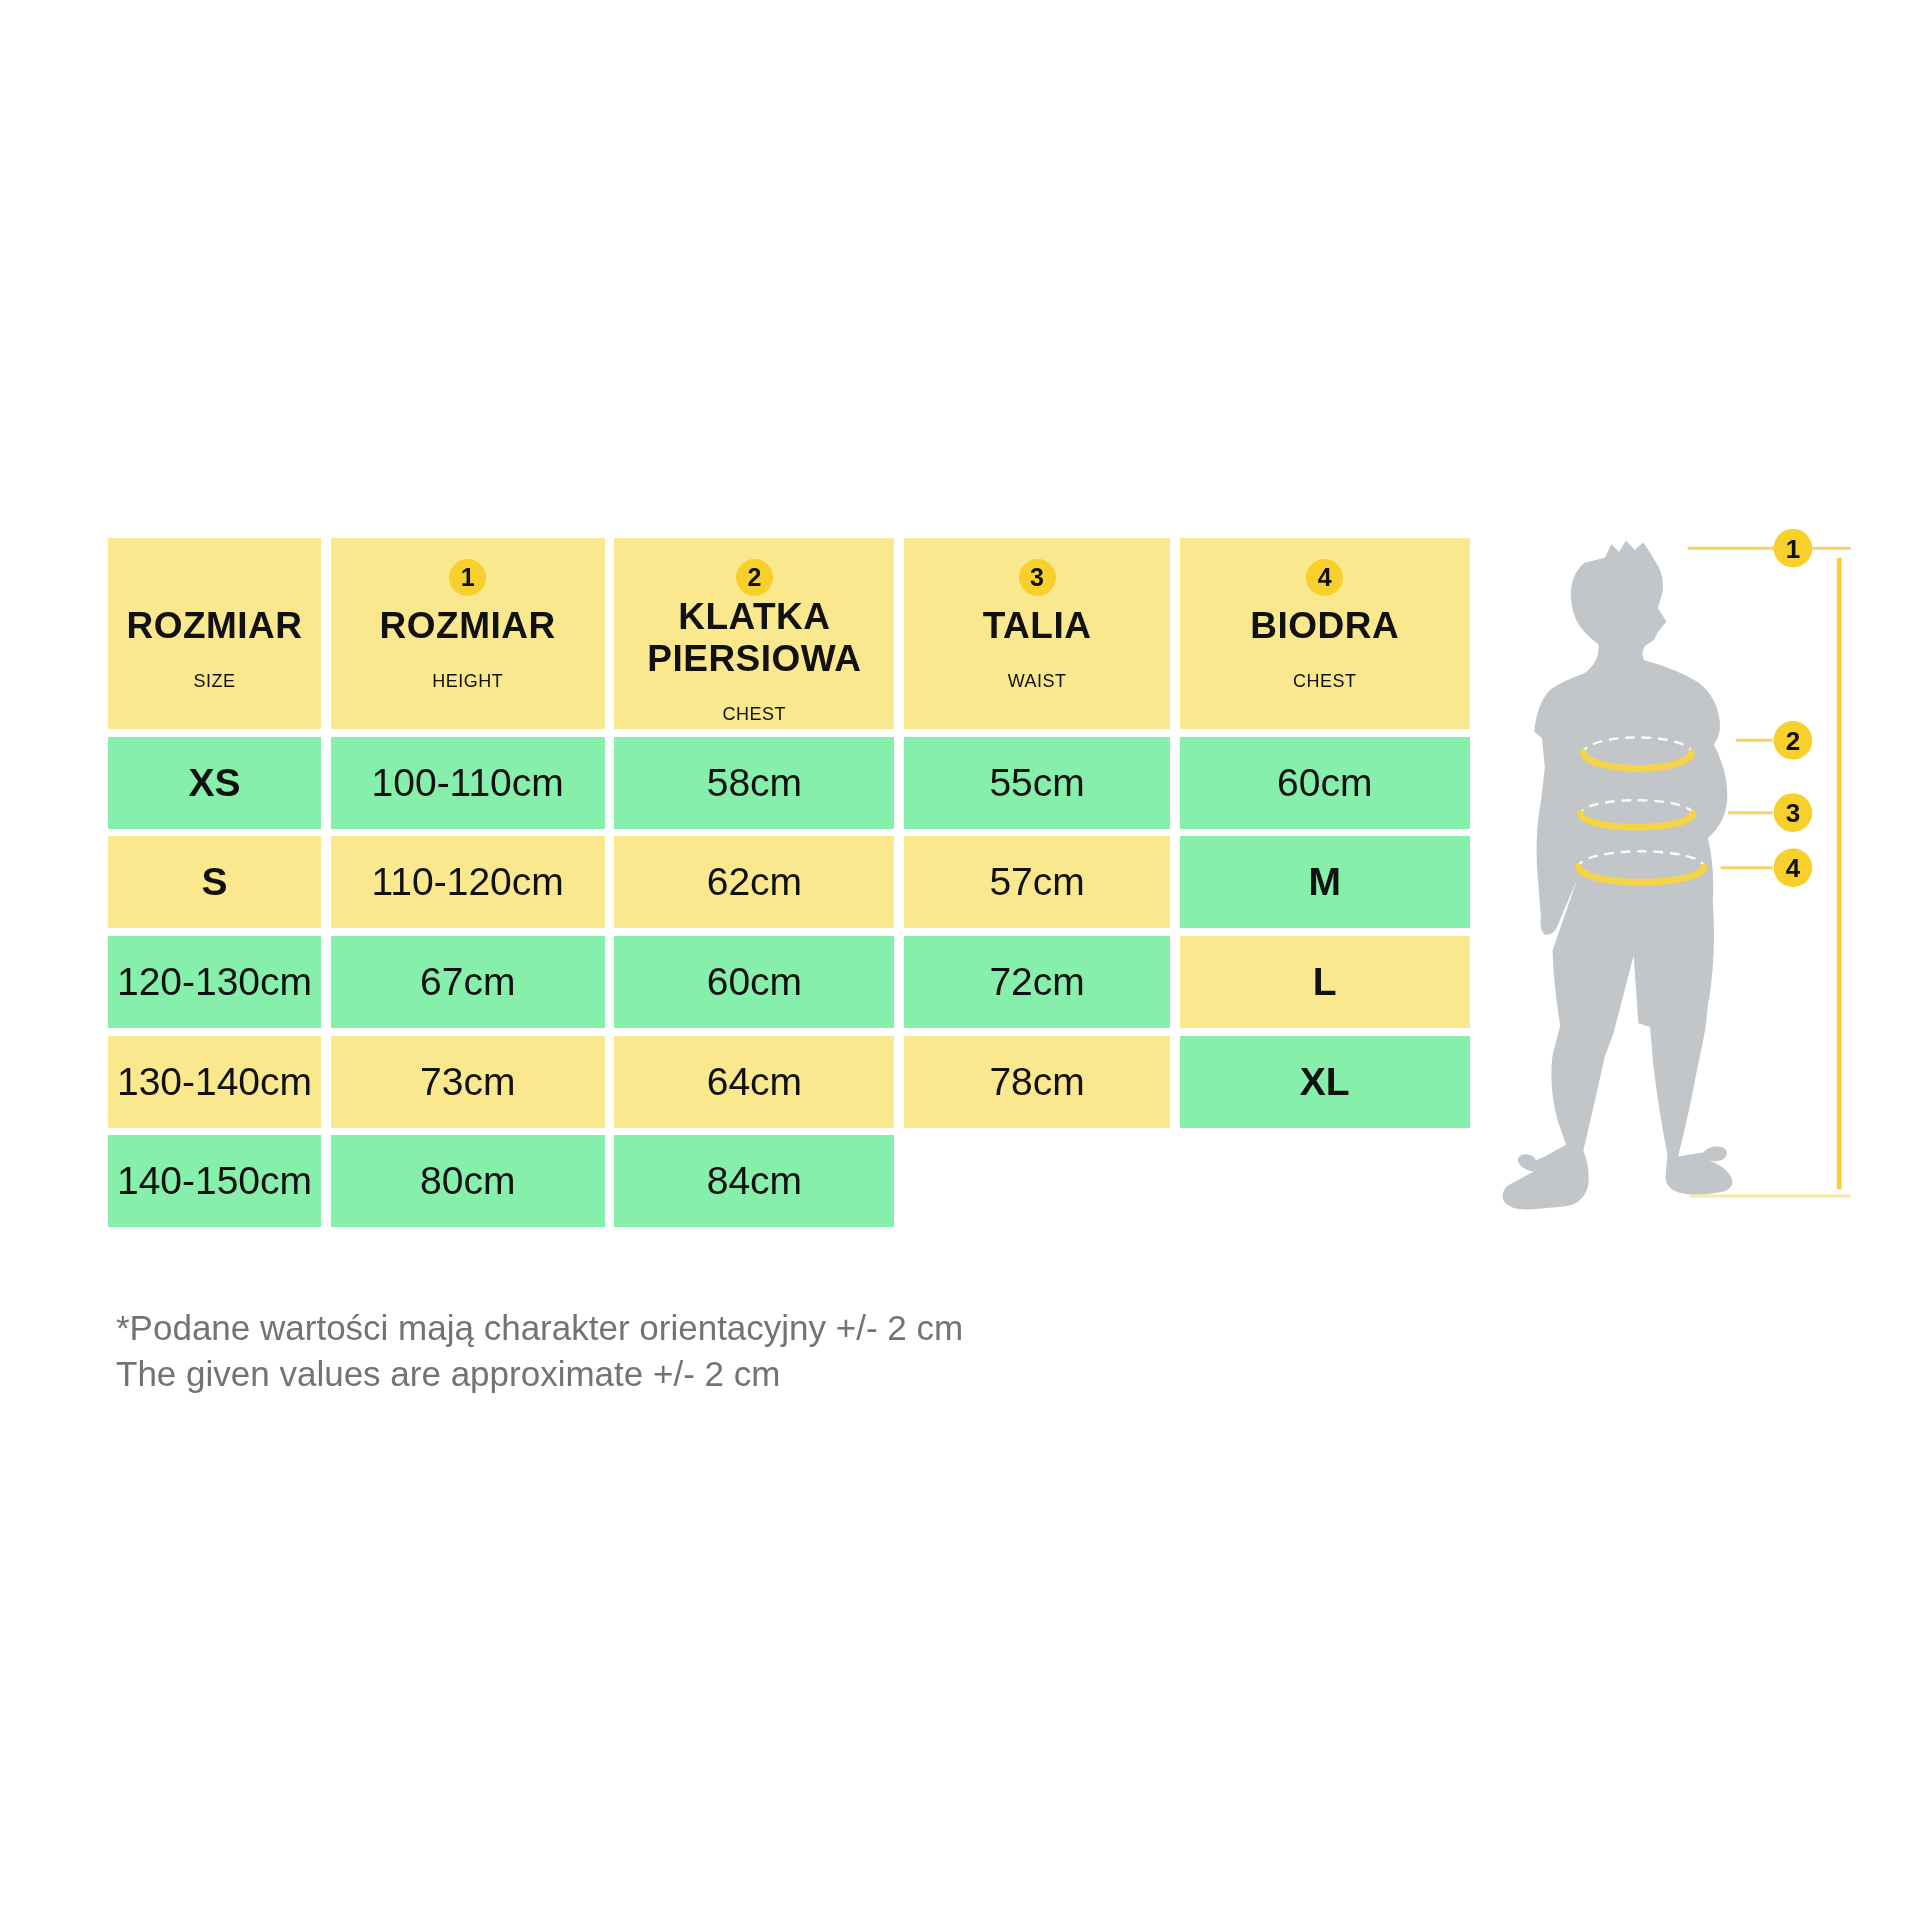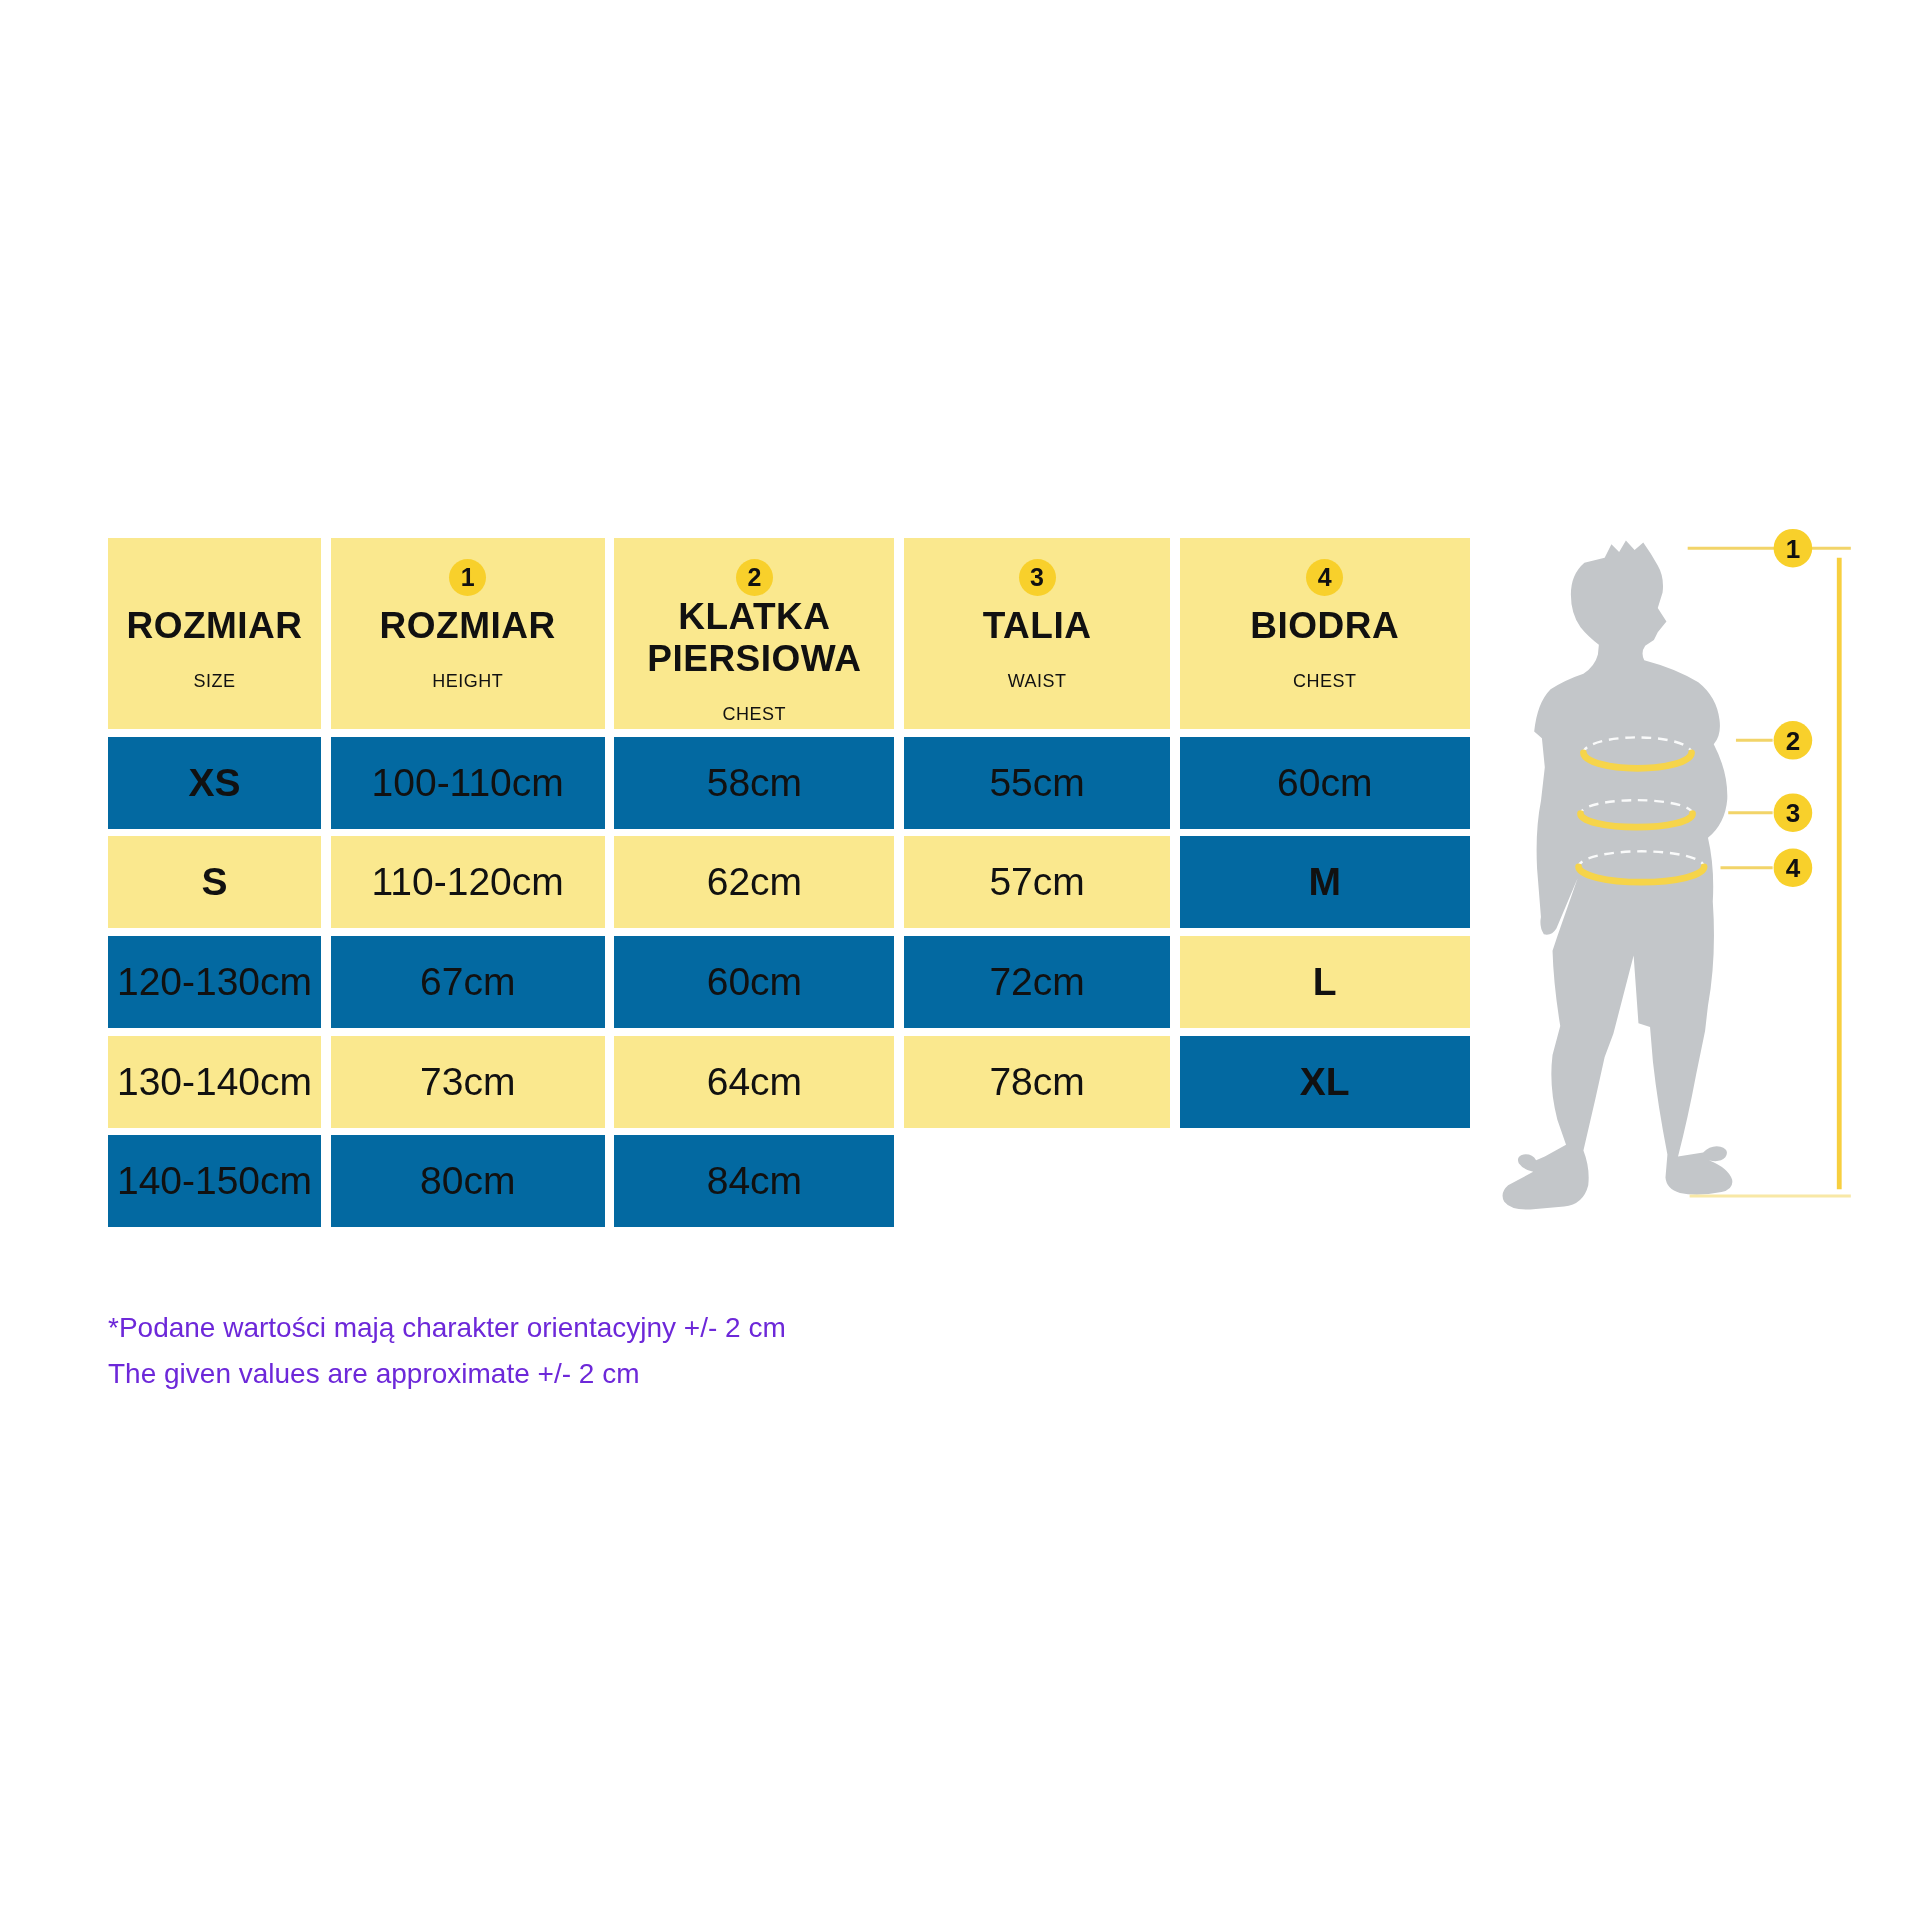--- a/index.html
+++ b/index.html
@@ -11,36 +11,36 @@
   
   .size-table {
     position:absolute; left:108px; top:538px;
     display:grid;
     grid-template-columns:213px 274px 280px 266px 290px;
     grid-template-rows:191px 92px 92px 92px 92px 92px;
     column-gap:9.7px; row-gap:7.7px;
   }
   .cell { display:flex; align-items:center; justify-content:center; }
   .bg-dark  { background:#FAE88E; }
-  .bg-light { background:#0369a1; }
+  .bg-light { background:#86efac; }
 
   .hd { flex-direction:column; justify-content:flex-start; padding-top:21px; box-sizing:border-box; }
   .badge-slot { height:46px; display:flex; align-items:flex-start; justify-content:center; }
   .hbadge {
     width:37px; height:37px; border-radius:50%; background:#F8D02B;
     font-weight:700; font-size:25px; line-height:37px; text-align:center; color:#111;
   }
   .pl { font-weight:700; font-size:37px; line-height:42px; text-align:center; letter-spacing:0.5px; max-width:241px; }
   .en { font-weight:400; font-size:18px; line-height:33px; margin-top:18px; text-align:center; letter-spacing:0.5px; }
 
   .size-val { font-weight:700; font-size:39px; }
   .data-val { font-weight:400; font-size:39px;text-align:right; }
 
   
-  .note { position:absolute; left:108px; top:1305px; font-size:28px; line-height:46px; color:#6d28d9; }
+  .note { position:absolute; left:116px; top:1305px; font-size:35px; line-height:46px; color:#737373; }
 
   
   .fig { position:absolute; left:1400px; top:521px; width:502px; height:734px; }
 </style>
 </head>
 <body>
 
 <div class="size-table">
 
   <div class="cell hd bg-dark">

